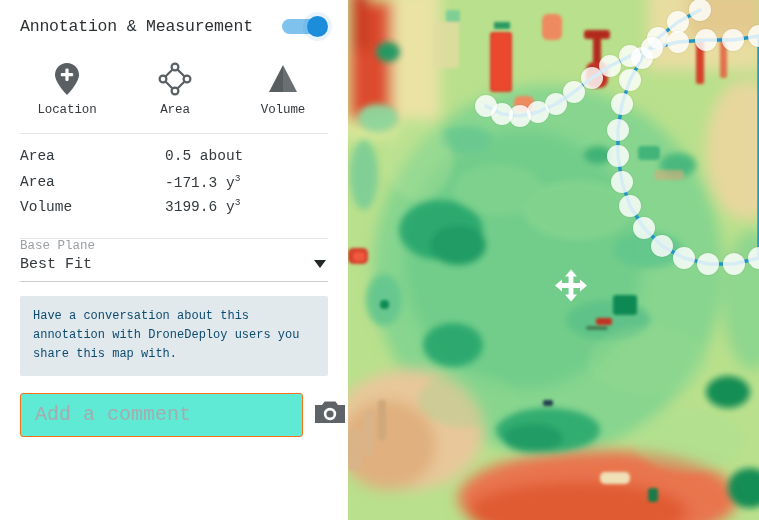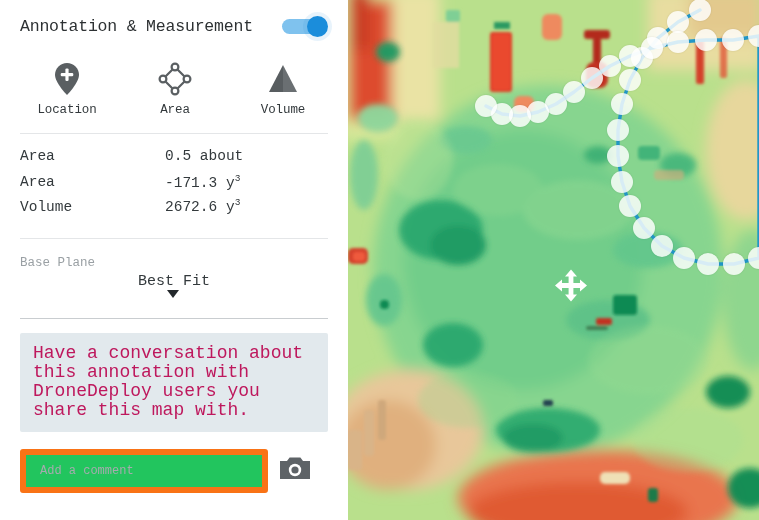--- a/index.html
+++ b/index.html
@@ -85,49 +85,48 @@
   }
   .stat .k {
     width: 145px; font-size: 14.5px; color: #33393c; flex: 0 0 145px;
   }
   .stat .v {
     font-size: 14.5px; color: #33393c;
   }
   .v sup { font-size: 9.5px; vertical-align: super; }
 
   
-  .bp { margin-top: 17px; position: relative; }
+  .bp { position: relative; }
   .bp .lab { font-size: 12.5px; color: #9aa0a4; }
   .bp .sel-row {
     display: flex; align-items: center; justify-content: space-between;
-    border-bottom: 1px solid #c9cdd0; padding-bottom: 20px; margin-top: 3px;
+    border-bottom: 1px solid #c9cdd0; padding-bottom: 8px; margin-top: 3px;
     cursor: pointer;
-    flex-direction: column;
   }
   .bp .val { font-size: 15px; color: #33393c; }
   .caret {
     width: 0; height: 0;
     border-left: 6.5px solid transparent; border-right: 6.5px solid transparent;
     border-top: 8px solid #23282b; margin-right: 2px;
   }
 
   
   .info {
     margin-top: 14px; background: #e2e9ed; border-radius: 2px;
     padding: 11px 13px 12px 13px;
-    font-size: 18px; line-height: 19px; color: #be185d;
+    font-size: 12px; line-height: 19px; color: #0c4a6e;
   }
 
   
   .cmt-row { display: flex; align-items: center; margin-top: 17px; gap: 12px; }
   .cmt {
     flex: 0 0 248px; height: 44px;
-    border: 6px solid #f97316; border-radius: 3px;
-    font-size: 12px; font-family: inherit; color: #33393c;
-    padding: 0 14px; outline: none; background: #22c55e;
+    border: 1px solid #f97316; border-radius: 3px;
+    font-size: 20px; font-family: inherit; color: #33393c;
+    padding: 0 14px; outline: none; background: #5eead4;
   }
   .cmt::placeholder { color: #a6abae; }
   .cam { cursor: pointer; }
 
   
   #map {
     position: relative; flex: 1 1 auto; height: 520px; overflow: hidden;
     background: #9fd47a;
   }
   #map svg.base { position: absolute; inset: 0; width: 411px; height: 520px; }
@@ -203,21 +202,21 @@
       <div class="stat">
         <div class="k">Area</div>
         <div class="v"><span>0.5</span>&nbsp;<span>about</span></div>
       </div>
       <div class="stat">
         <div class="k">Area</div>
         <div class="v"><span>-171.3</span>&nbsp;<span>y</span><sup>3</sup></div>
       </div>
       <div class="stat">
         <div class="k">Volume</div>
-        <div class="v"><span>2672.6</span>&nbsp;<span>y</span><sup>3</sup></div>
+        <div class="v"><span>3199.6</span>&nbsp;<span>y</span><sup>3</sup></div>
       </div>
     </div>
 
     <div class="rule"></div>
 
     <div class="bp">
       <div class="lab">Base Plane</div>
       <div class="sel-row">
         <div class="val">Best Fit</div>
         <div class="caret"></div>

